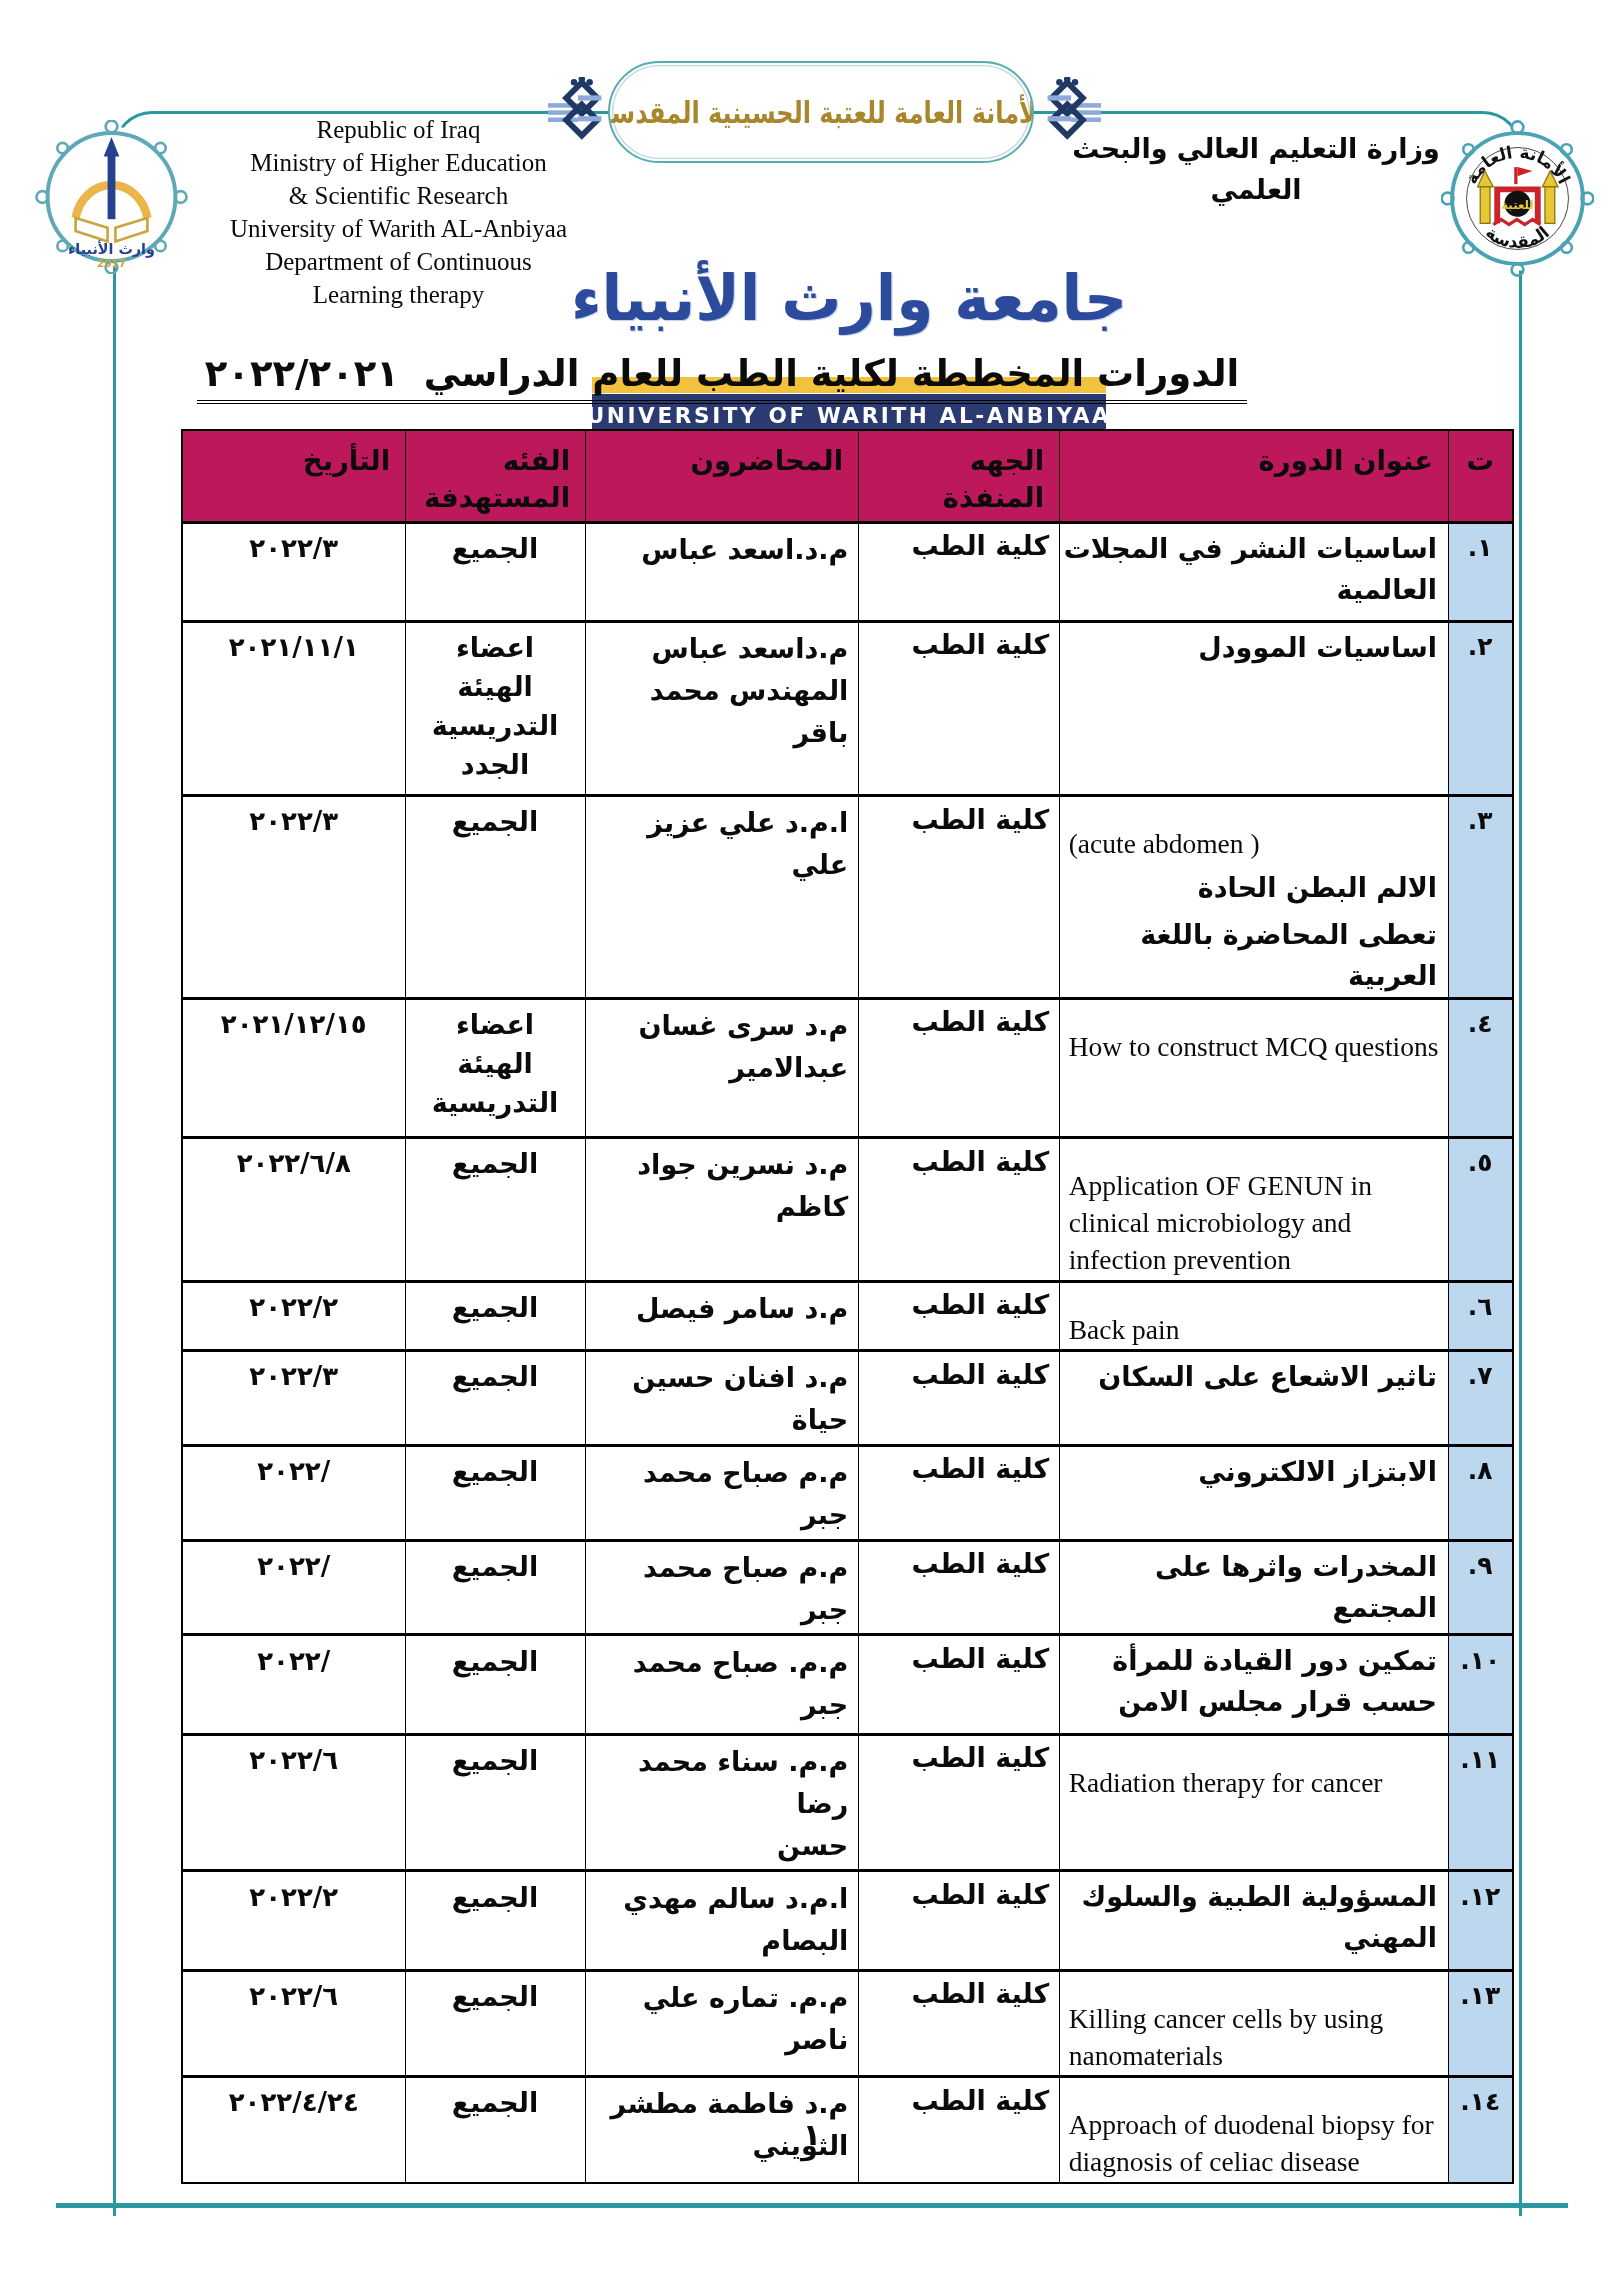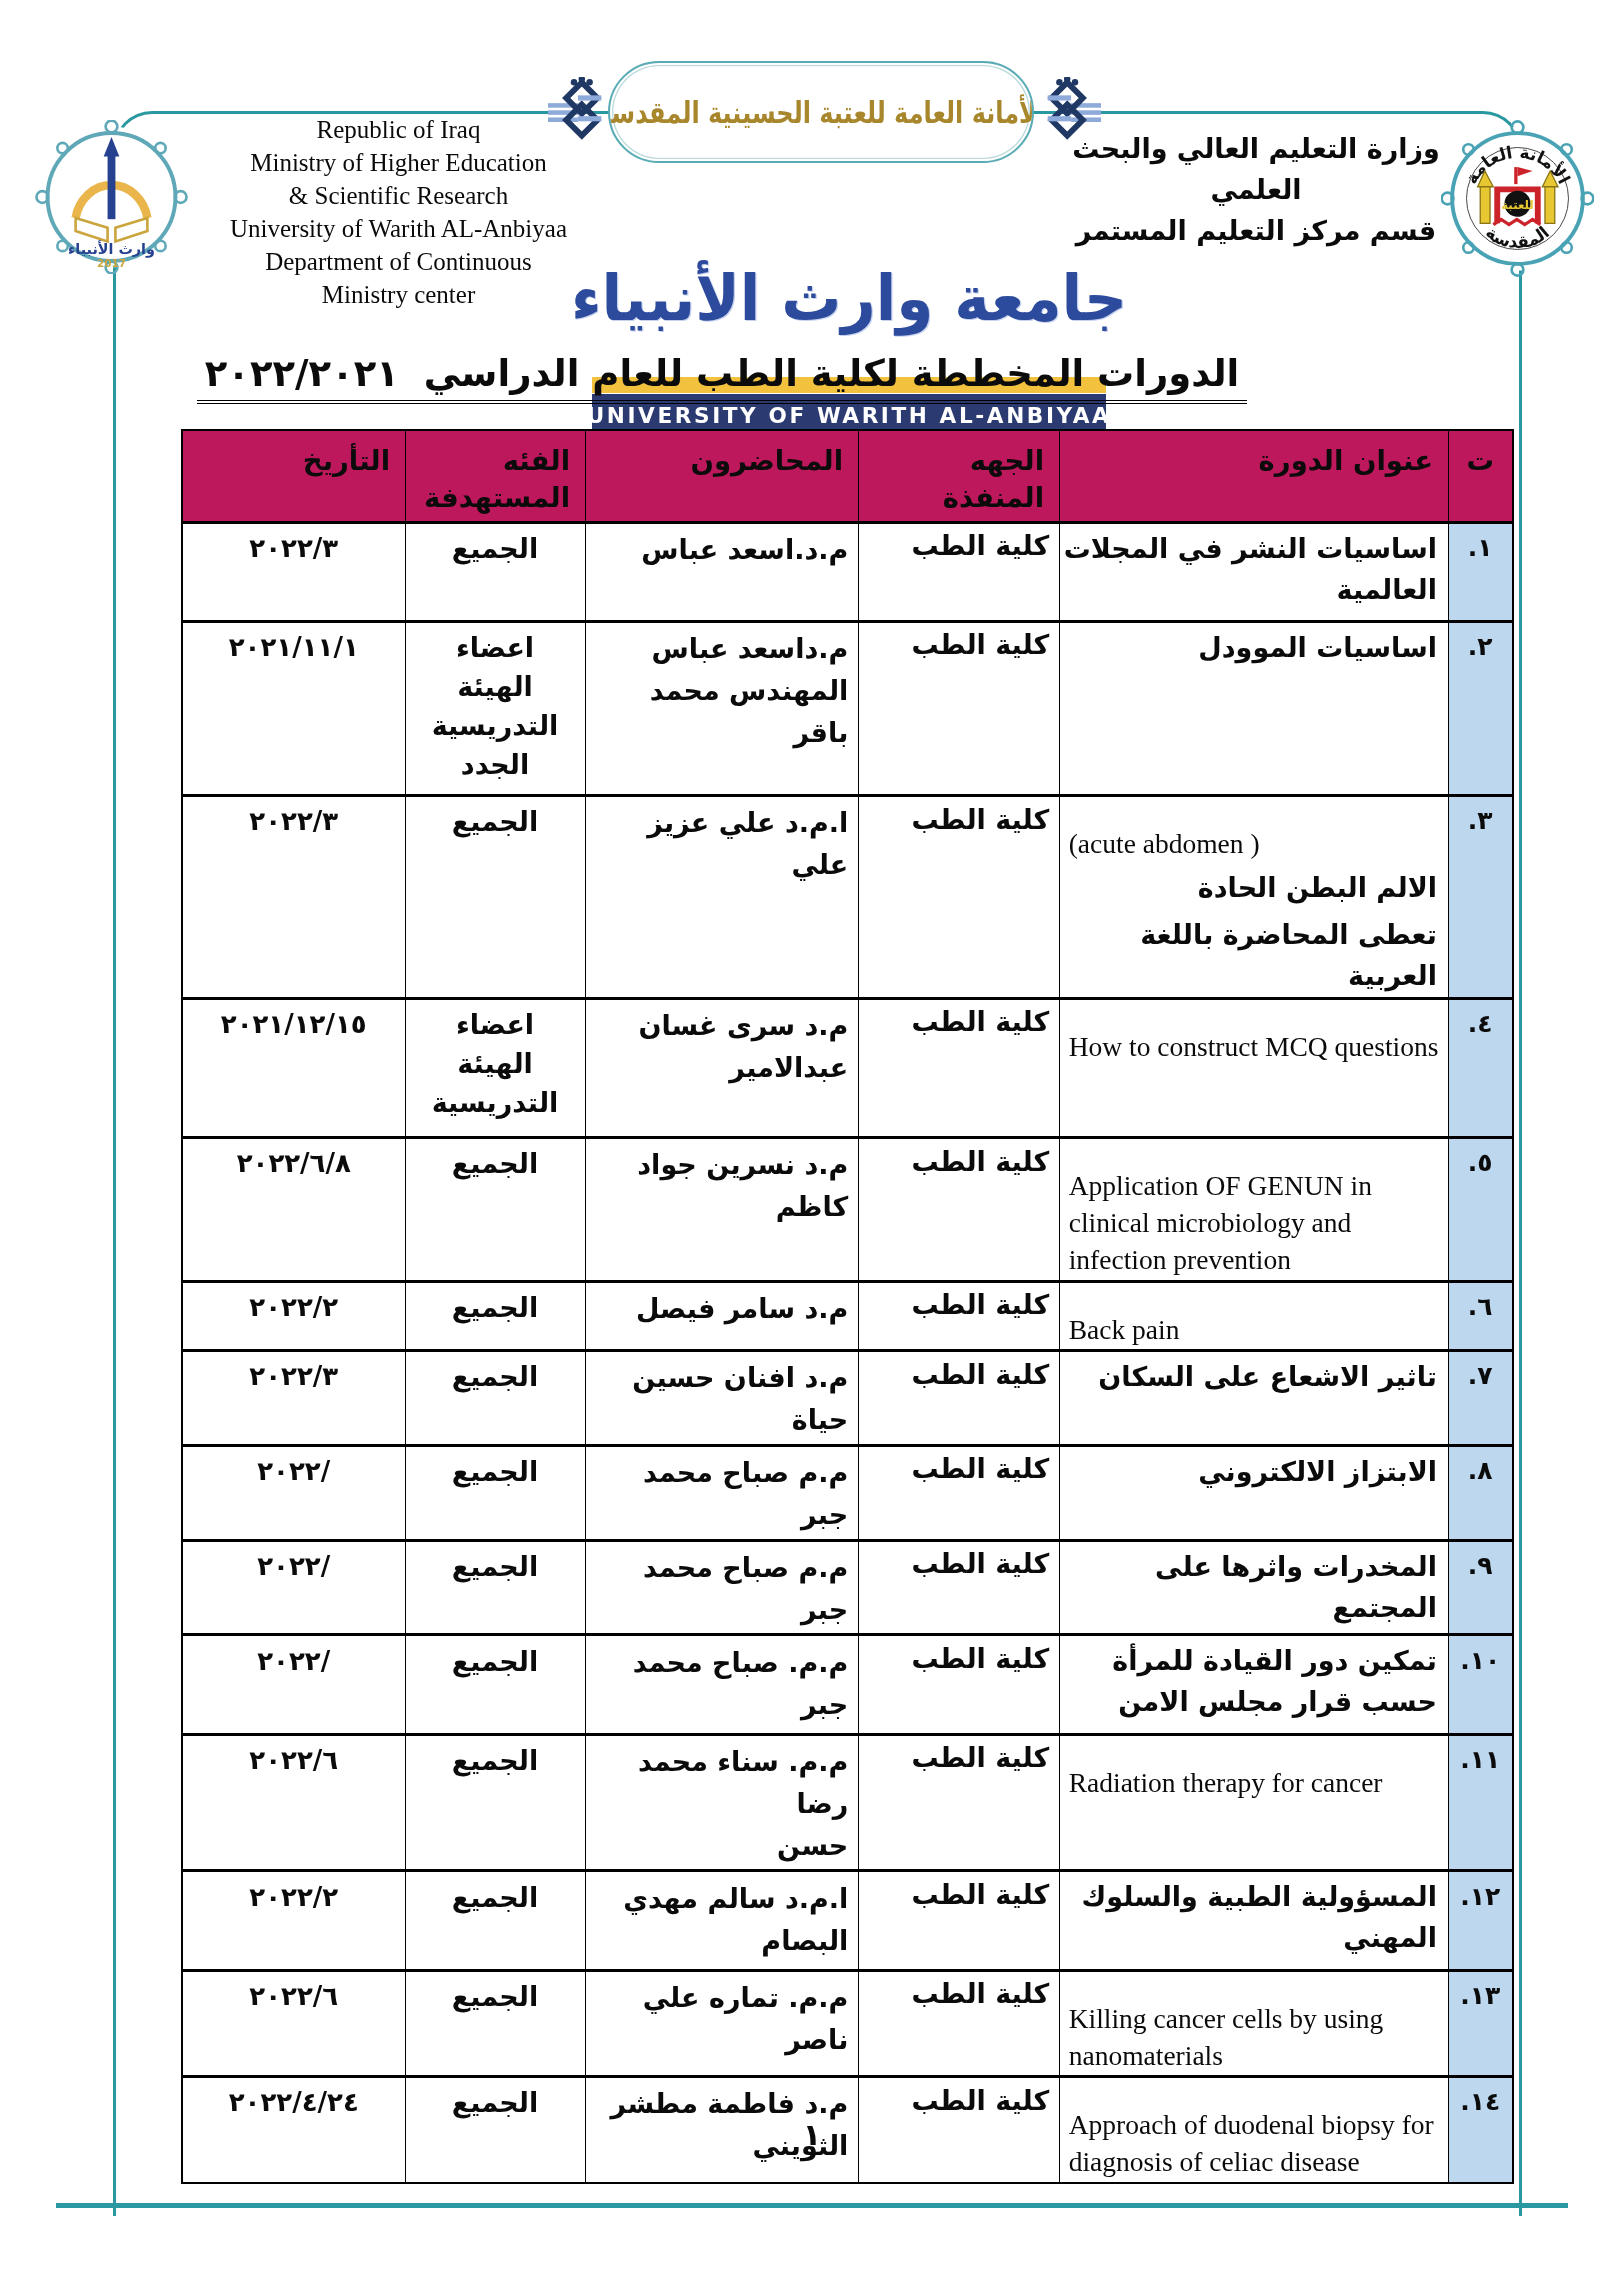--- a/index.html
+++ b/index.html
@@ -72,26 +72,25 @@
 
 <div class="abs frame"></div>
 <div class="abs bottom-line"></div>
 
 <div class="abs en-block" id="en-block">
     <div>Republic of Iraq</div>
     <div>Ministry of Higher Education</div>
     <div>&amp; Scientific Research</div>
     <div>University of Warith AL-Anbiyaa</div>
     <div>Department of Continuous</div>
-    <div>Ministry center</div>
+    <div>Learning therapy</div>
   </div>
 
 <div class="abs ar-block" id="ar-block">
     <div>وزارة التعليم العالي والبحث العلمي</div>
-    <div>قسم مركز التعليم المستمر</div>
   </div>
 
 <div class="abs banner">
   <div class="banner-text">الأمانة العامة للعتبة الحسينية المقدسة</div>
 </div>
 
 <svg class="abs knot knot-left" viewBox="0 0 100 98">
   <rect x="0" y="40" width="46" height="7" fill="#8eaadb"></rect>
   <rect x="0" y="51" width="46" height="7" fill="#8eaadb"></rect>
   <rect x="0" y="62" width="46" height="7" fill="#8eaadb"></rect>

